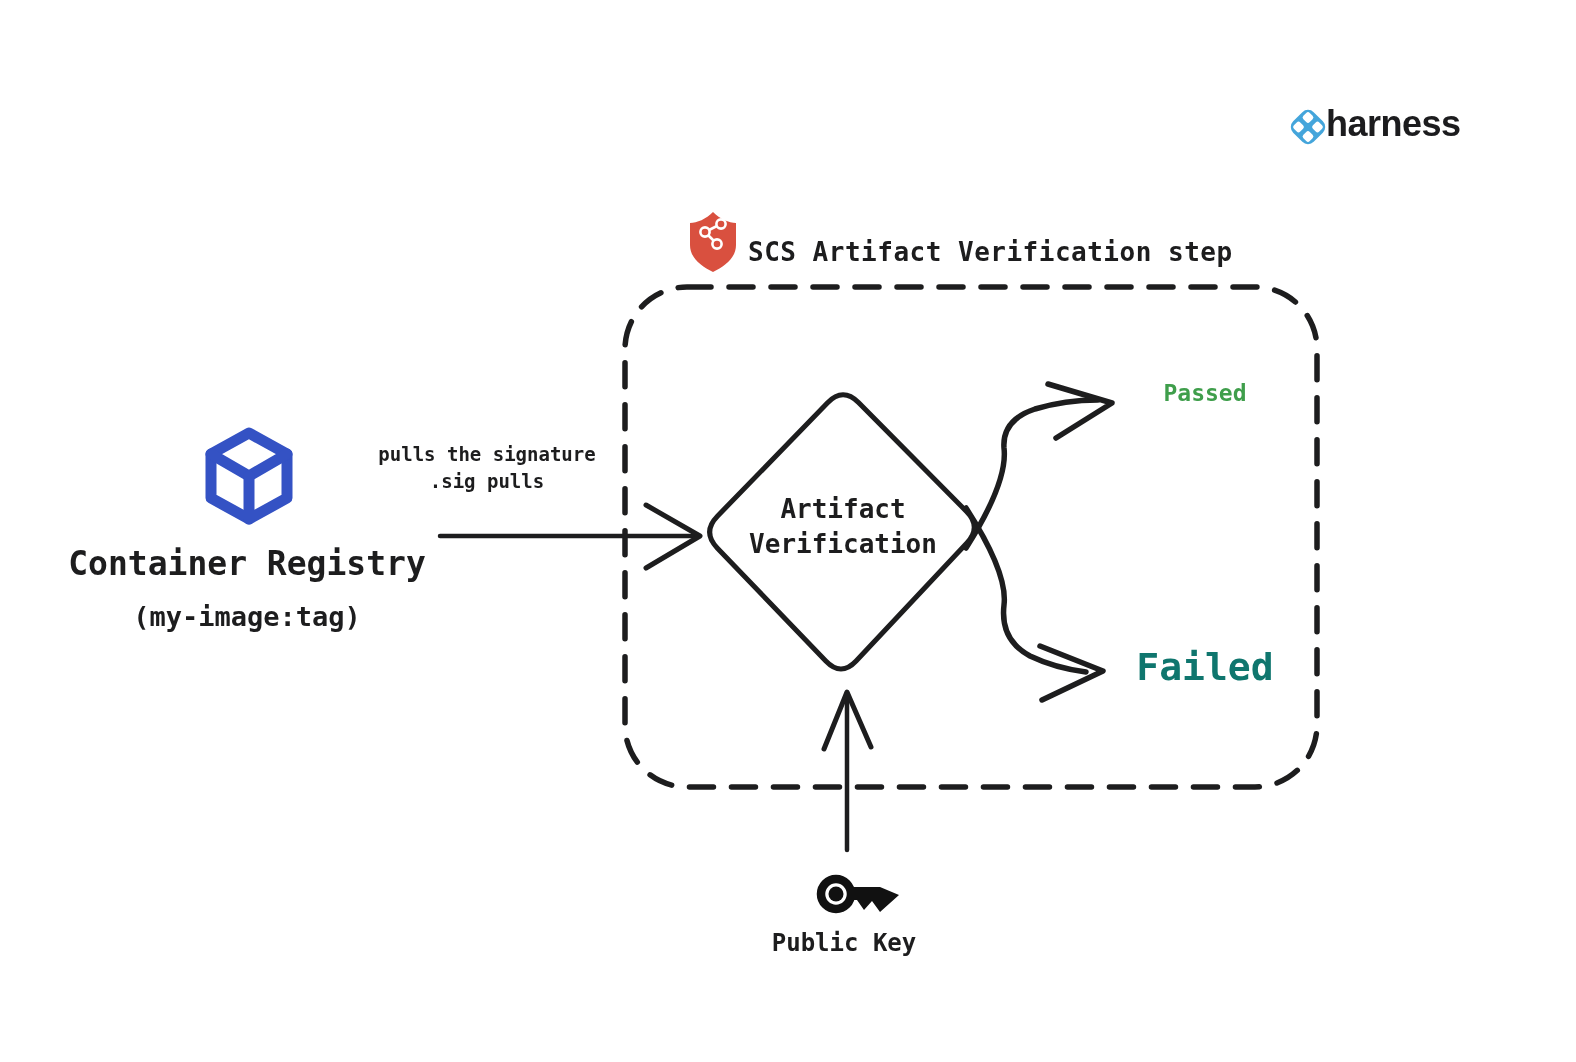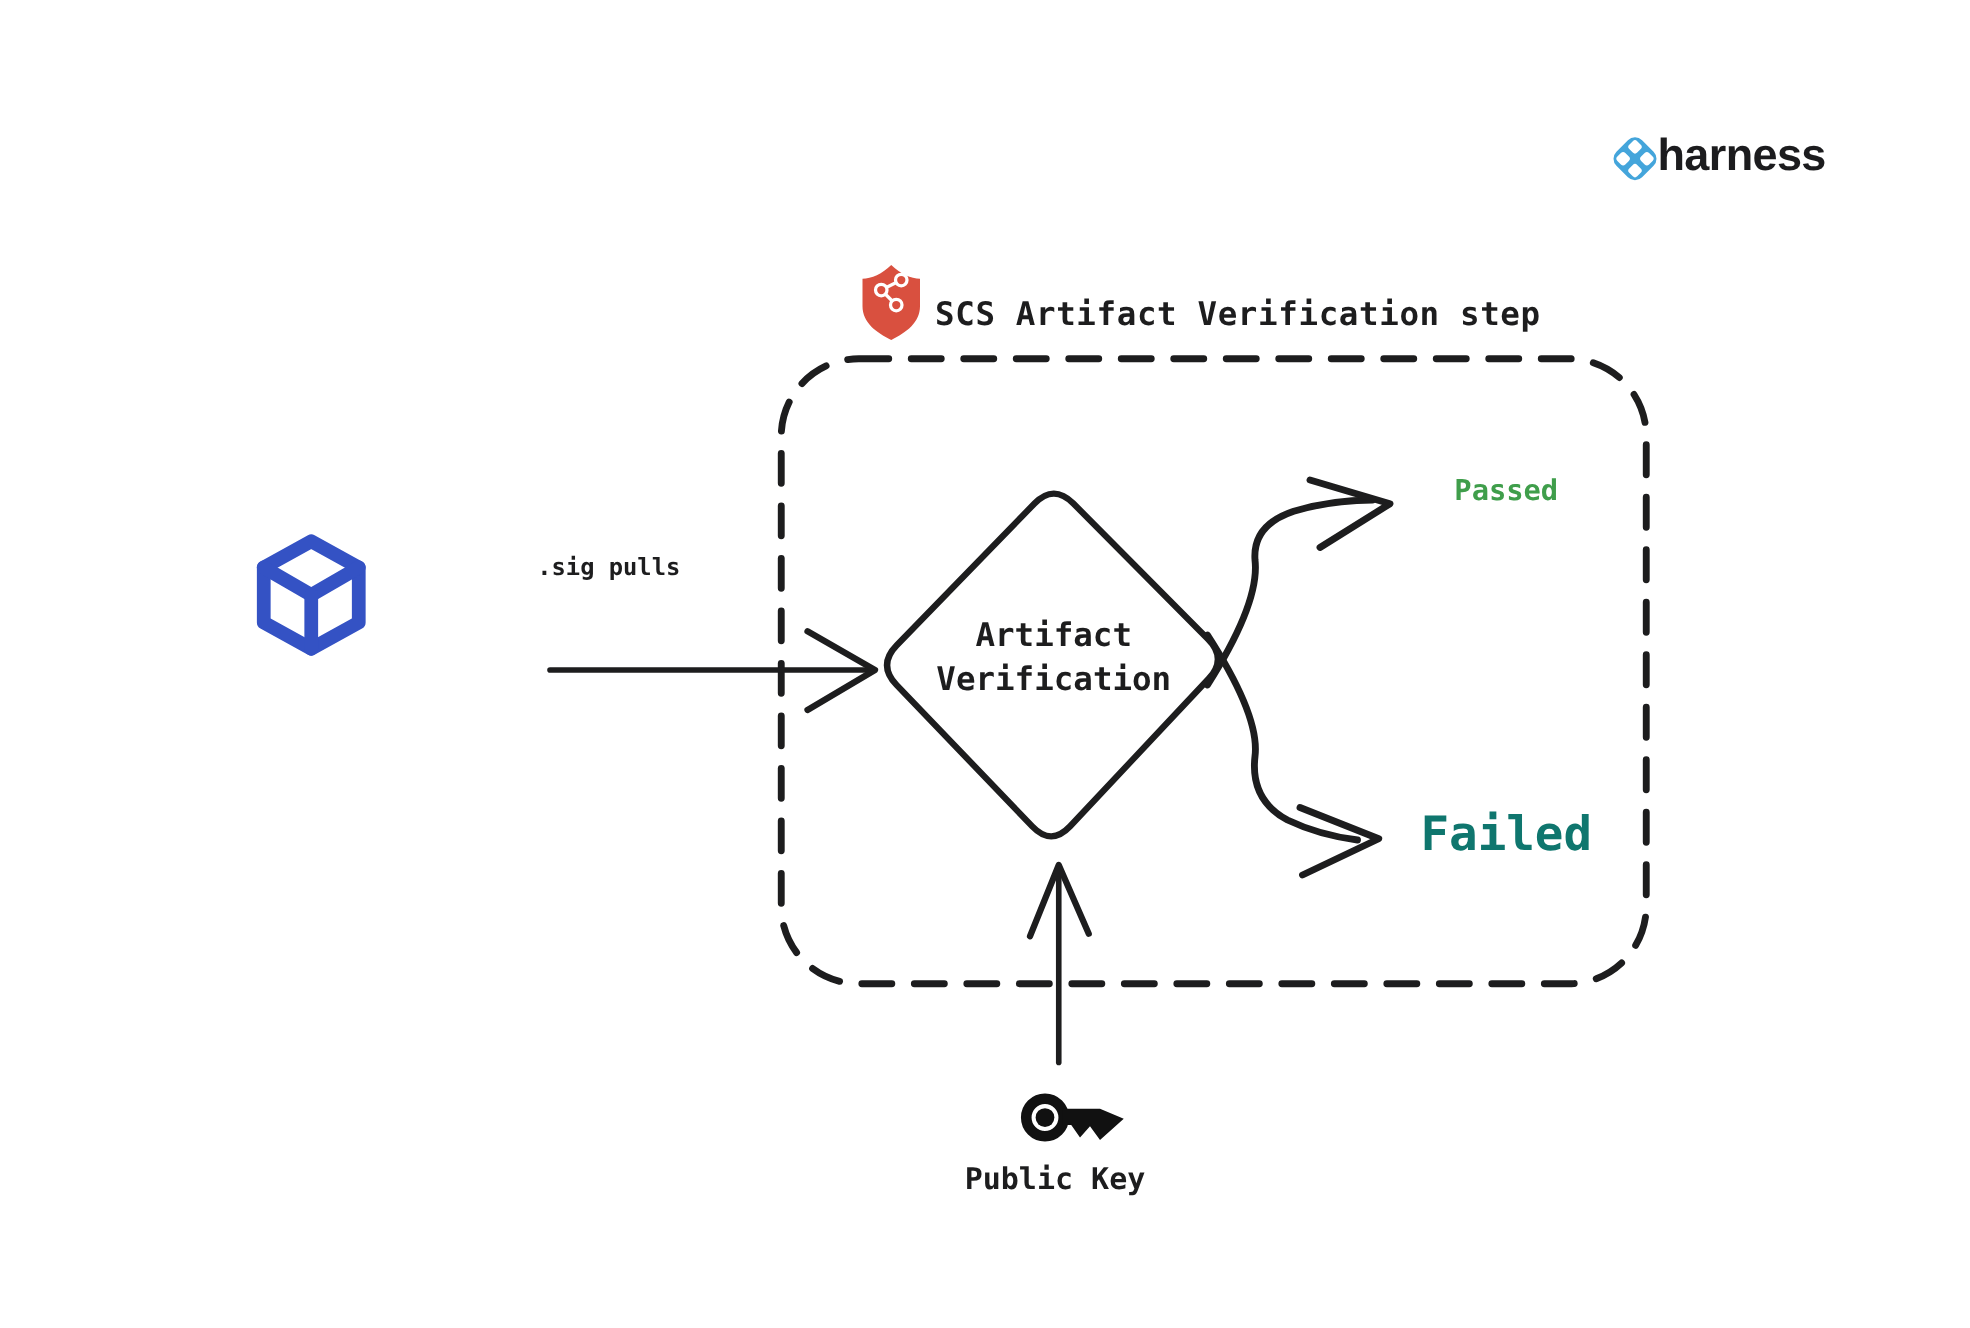--- a/index.html
+++ b/index.html
@@ -100,22 +100,25 @@
         <rect x="-4.5" y="-4.5" width="9" height="9" rx="2.5" transform="translate(1298.5 127) rotate(45)"></rect>
         <rect x="-4.5" y="-4.5" width="9" height="9" rx="2.5" transform="translate(1317.5 127) rotate(45)"></rect>
       </g>
     </g>
   </svg>
 
   <div class="label harness-text">harness</div>
 
   <div class="label step-title">SCS Artifact Verification step</div>
 
+  <div class="label registry-title center">Container Registry</div>
+  <div class="label registry-subtitle center">(my-image:tag)</div>
 
   <div class="label arrow-label center">
+    <div>pulls the signature</div>
     <div>.sig pulls</div>
   </div>
 
   <div class="label diamond-label center">
     <div>Artifact</div>
     <div>Verification</div>
   </div>
 
   <div class="label passed-label center">Passed</div>
   <div class="label failed-label center">Failed</div>

